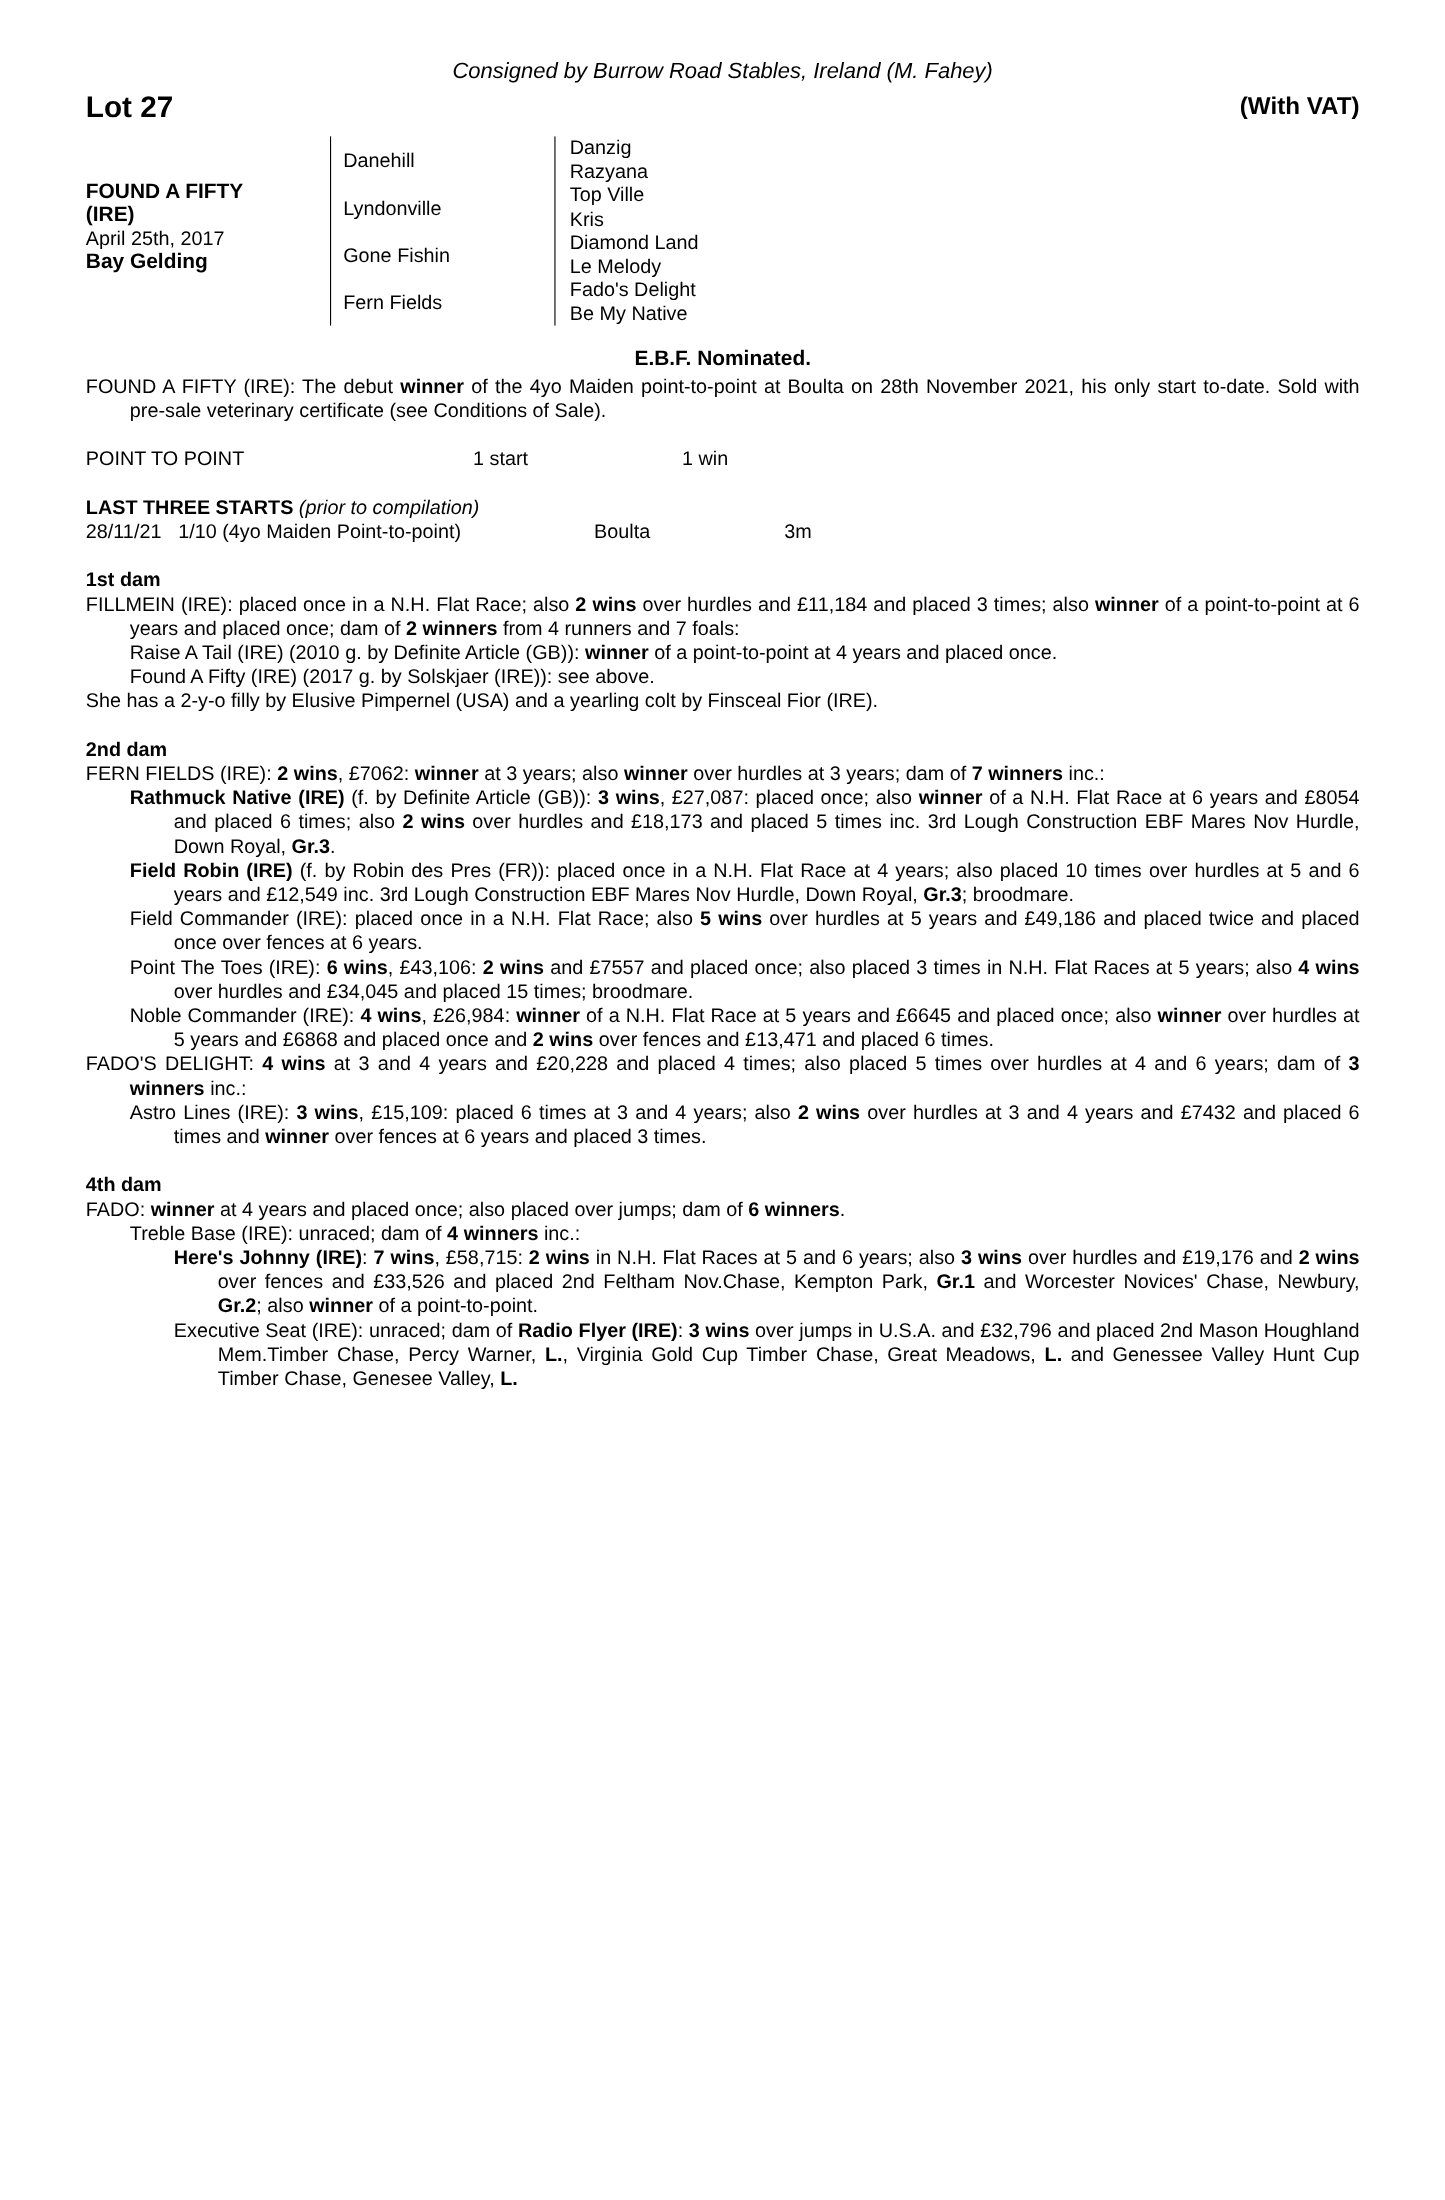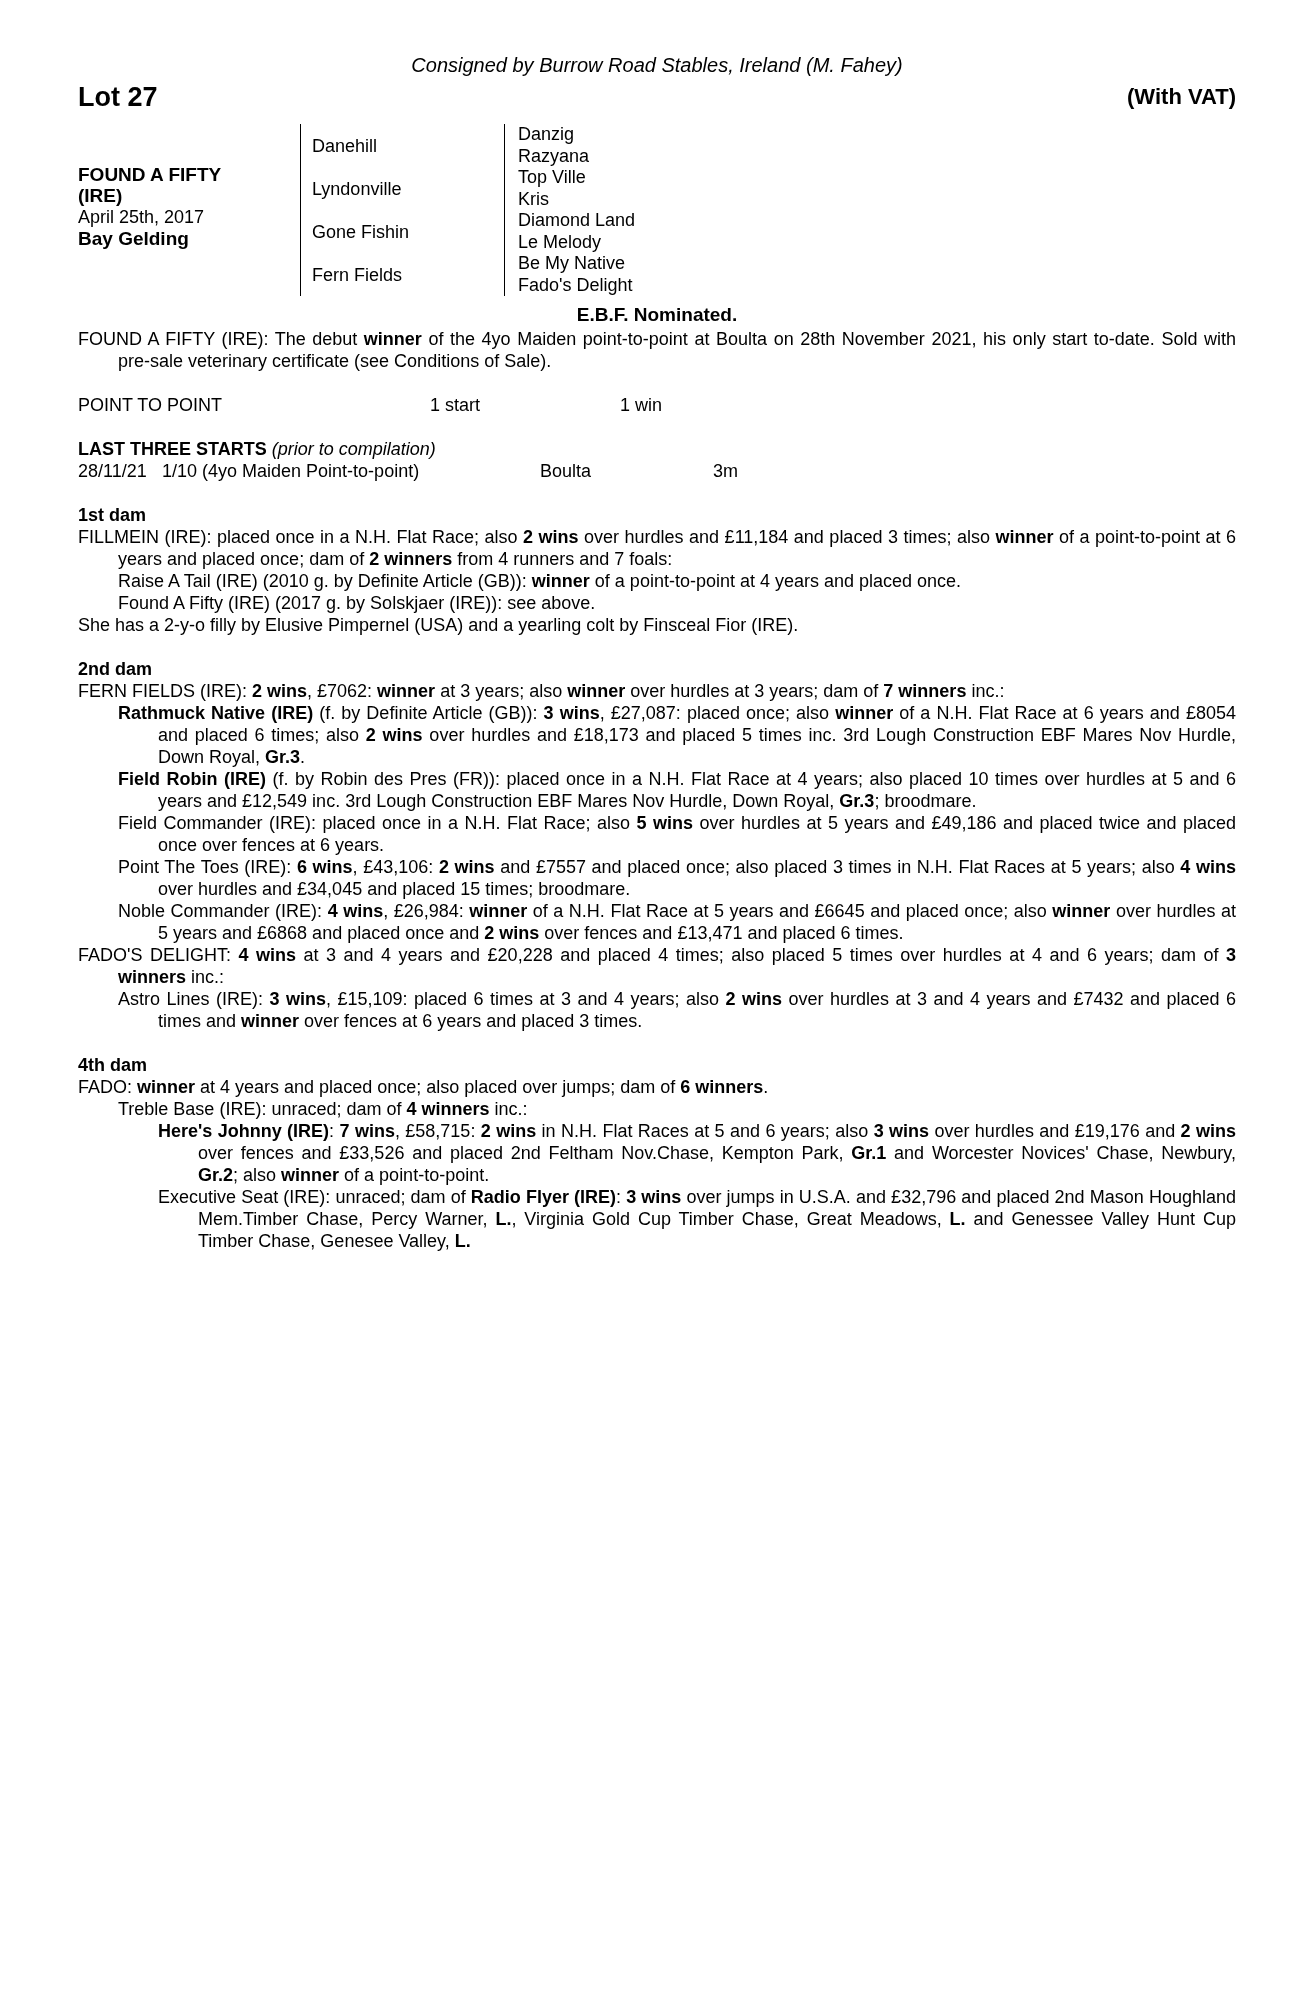--- a/index.html
+++ b/index.html
@@ -20,21 +20,21 @@
   .ped-date{line-height:22px;}
   .ped-sex{font-weight:bold;font-size:19px;line-height:22px;}
   .ped-c2,.ped-c3,.ped-c4{border-left:1px solid #000;display:flex;flex-direction:column;}
   .ped-c2{width:215px;}
   .ped-c3{width:203px;}
   .ped-c4{flex:1;}
   .c2-cell{height:86px;display:flex;flex-direction:column;justify-content:center;padding-left:11px;}
   .c3-cell{height:43px;display:flex;align-items:center;padding-left:11px;}
   .c4-cell{height:21.5px;line-height:21.5px;padding-left:13px;}
 
-  .ebf{text-align:center;font-weight:bold;font-size:19px;margin-top:8px;}
+  .ebf{text-align:center;font-weight:bold;font-size:19px;margin-top:20px;}
   .para{text-align:justify;}
   .intro{margin-top:2px;}
   .lv0{padding-left:40px;text-indent:-40px;}
   .lv0flat{padding-left:0;text-indent:0;}
   .lv1{margin-left:40px;padding-left:40px;text-indent:-40px;}
   .lv2{margin-left:80px;padding-left:40px;text-indent:-40px;}
   .b{font-weight:bold;}
 
   .ptp-row{display:flex;margin-top:22px;}
   .ptp-label{width:352px;}
@@ -75,22 +75,22 @@
       <div class="c3-cell">Gone Fishin</div>
       <div class="c3-cell">Fern Fields</div>
     </div>
     <div class="ped-c4">
       <div class="c4-cell">Danzig</div>
       <div class="c4-cell">Razyana</div>
       <div class="c4-cell">Top Ville</div>
       <div class="c4-cell">Kris</div>
       <div class="c4-cell">Diamond Land</div>
       <div class="c4-cell">Le Melody</div>
+      <div class="c4-cell">Fado's Delight</div>
       <div class="c4-cell">Be My Native</div>
-      <div class="c4-cell">Fado's Delight</div>
     </div>
   </div>
 
   <div class="ebf">E.B.F. Nominated.</div>
 
   <div class="para lv0 intro"><span>FOUND A FIFTY (IRE): The debut </span><span class="b">winner</span><span> of the 4yo Maiden point-to-point at Boulta on 28th November 2021, his only start to-date. Sold with pre-sale veterinary certificate (see Conditions of Sale).</span></div>
 
   <div class="ptp-row">
     <span class="ptp-label">POINT TO POINT</span>
     <span class="ptp-starts">1 start</span>

